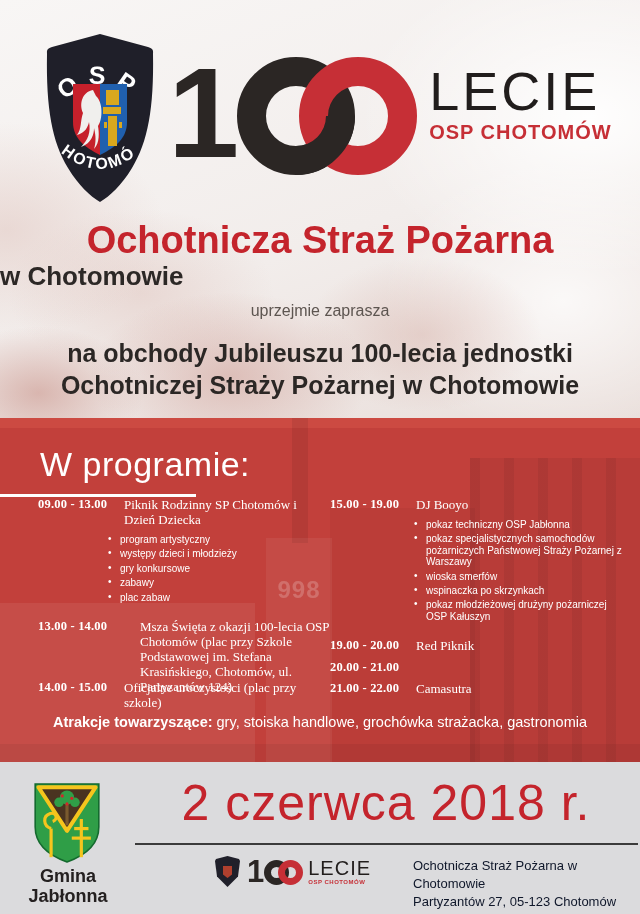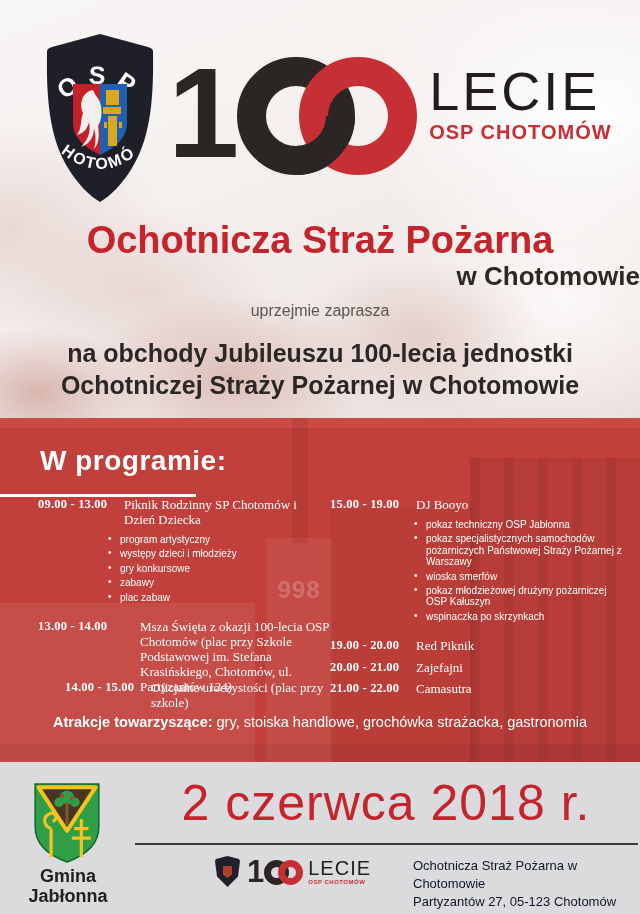--- a/index.html
+++ b/index.html
@@ -29,36 +29,36 @@
   .rings { position:relative; width:182px; height:120px; margin-top:3px; }
   .ring { position:absolute; top:0; width:118px; height:118px; border-radius:50%; box-sizing:border-box; }
   .ring.black { left:0; border:29px solid #2b2624; }
   .ring.red   { left:62px; border:29px solid #c62f36; z-index:1; }
   .ring.lock  { left:0; border:29px solid transparent; border-bottom-color:#2b2624; transform:rotate(-45deg); z-index:2; }
   .logo100 .words { margin-left:10px; margin-top:10px; }
   .lecie { font-size:54px; line-height:1; letter-spacing:3px; color:#211d1c; font-weight:400; }
   .lecie-sub { font-size:20px; font-weight:bold; color:#c62f36; letter-spacing:1px; margin-top:3px; }
   
   .h-title   { position:absolute; left:0; top:219px; width:640px; text-align:center; font-size:38px; font-weight:bold; color:#c4242c; }
-  .h-sub     { position:absolute; left:0; top:261px; width:640px; text-align:right; font-size:26px; font-weight:bold; color:#2c2826; }
+  .h-sub     { position:absolute; left:0; top:261px; width:640px; text-align:left; font-size:26px; font-weight:bold; color:#2c2826; }
   .h-invite  { position:absolute; left:0; top:302px; width:640px; text-align:center; font-size:16px; color:#5d5550; }
   .h-occ     { position:absolute; left:0; top:337px; width:640px; text-align:center; font-size:25px; font-weight:bold; color:#2b2725; line-height:1.28; }
   
   .program { position:absolute; left:0; top:418px; width:640px; height:344px; background:#c2403b; color:#fff; }
   .band { position:absolute; left:0; top:0; width:640px; height:10px; background:#cc4a42; }
   .overlay { position:absolute; pointer-events:none; }
   .ov-bld-right { left:470px; top:40px; width:170px; height:304px; background:rgba(0,0,0,0.05);
     background-image:repeating-linear-gradient(90deg, rgba(0,0,0,0.06) 0 10px, transparent 10px 34px); }
   .ov-bld-mid { left:330px; top:90px; width:145px; height:254px; background:rgba(0,0,0,0.035); }
   .ov-tower-mast { left:292px; top:0; width:16px; height:125px; background:rgba(0,0,0,0.07); }
   .ov-tower-body { left:266px; top:120px; width:66px; height:224px; background:rgba(255,255,255,0.06); text-align:center; }
   .ov-tower-body .n998 { margin-top:38px; font-size:24px; font-weight:bold; color:rgba(255,255,255,0.20); letter-spacing:1px; }
   .ov-bld-left { left:0; top:185px; width:255px; height:159px; background:rgba(255,255,255,0.07); }
   .ov-ground { left:0; top:326px; width:640px; height:18px; background:rgba(0,0,0,0.05); }
-  .p-head { position:absolute; left:40px; top:27px; font-size:28px; font-weight:bold; letter-spacing:0.5px; }
+  .p-head { position:absolute; left:40px; top:27px; font-size:34px; font-weight:normal; letter-spacing:0.5px; }
   .p-underline { position:absolute; left:0; top:76px; width:196px; height:3px; background:#ffffff; }
   .col-row { position:absolute; display:flex;font-family:Liberation Serif, serif; }
   .col-row .time { flex:0 0 78px; font-weight:bold; font-size:12.5px; letter-spacing:0.2px; white-space:nowrap; }
   .col-row .desc { flex:1; font-size:13px; line-height:1.16; margin-left:8px; }
   .bullets { position:absolute; list-style:none; margin:0; padding:0; }
   .bullets li { position:relative; padding-left:12px; font-size:10px; line-height:1.14; margin-bottom:3px; }
   .bullets li::before { content:"•"; position:absolute; left:0; top:-1px; }
   .attractions { position:absolute; left:0; top:296px; width:640px; text-align:center; font-size:14.5px; }
   .attractions b { font-weight:bold; }
   
@@ -156,43 +156,42 @@
       <li>program artystyczny</li>
       <li>występy dzieci i młodzieży</li>
       <li>gry konkursowe</li>
       <li>zabawy</li>
       <li>plac zabaw</li>
     </ul>
     <div class="col-row" style="left:38px; top:201px; width:292px;gap:16px;">
       <span class="time">13.00 - 14.00</span>
       <span class="desc">Msza Święta z okazji 100-lecia OSP Chotomów (plac przy Szkole Podstawowej im. Stefana Krasińskiego, Chotomów, ul. Partyzantów 124)</span>
     </div>
-    <div class="col-row" style="left:38px; top:262px; width:292px;margin-left:27px;">
+    <div class="col-row" style="left:38px; top:262px; width:292px;">
       <span class="time">14.00 - 15.00</span>
       <span class="desc">Oficjalne uroczystości (plac przy szkole)</span>
     </div>
 
     <div class="col-row" style="left:330px; top:79px; width:305px;">
       <span class="time">15.00 - 19.00</span>
       <span class="desc">DJ Booyo</span>
     </div>
     <ul class="bullets" style="left:414px; top:101px; width:214px;">
       <li>pokaz techniczny OSP Jabłonna</li>
       <li>pokaz specjalistycznych samochodów pożarniczych Państwowej Straży Pożarnej z Warszawy</li>
       <li>wioska smerfów</li>
+      <li>wspinaczka po skrzynkach</li>
       <li>pokaz młodzieżowej drużyny pożarniczej OSP Kałuszyn</li>
-      <li>wspinaczka po skrzynkach</li>
     </ul>
     <div class="col-row" style="left:330px; top:220px; width:305px;">
       <span class="time">19.00 - 20.00</span>
       <span class="desc">Red Piknik</span>
     </div>
     <div class="col-row" style="left:330px; top:242px; width:305px;">
       <span class="time">20.00 - 21.00</span>
-      <span class="desc">Zajefajni</span>
     </div>
     <div class="col-row" style="left:330px; top:263px; width:305px;">
       <span class="time">21.00 - 22.00</span>
       <span class="desc">Camasutra</span>
     </div>
 
     <div class="attractions"><b>Atrakcje towarzyszące:</b><span> gry, stoiska handlowe, grochówka strażacka, gastronomia</span></div>
   </div>
 
   <div class="footer">

